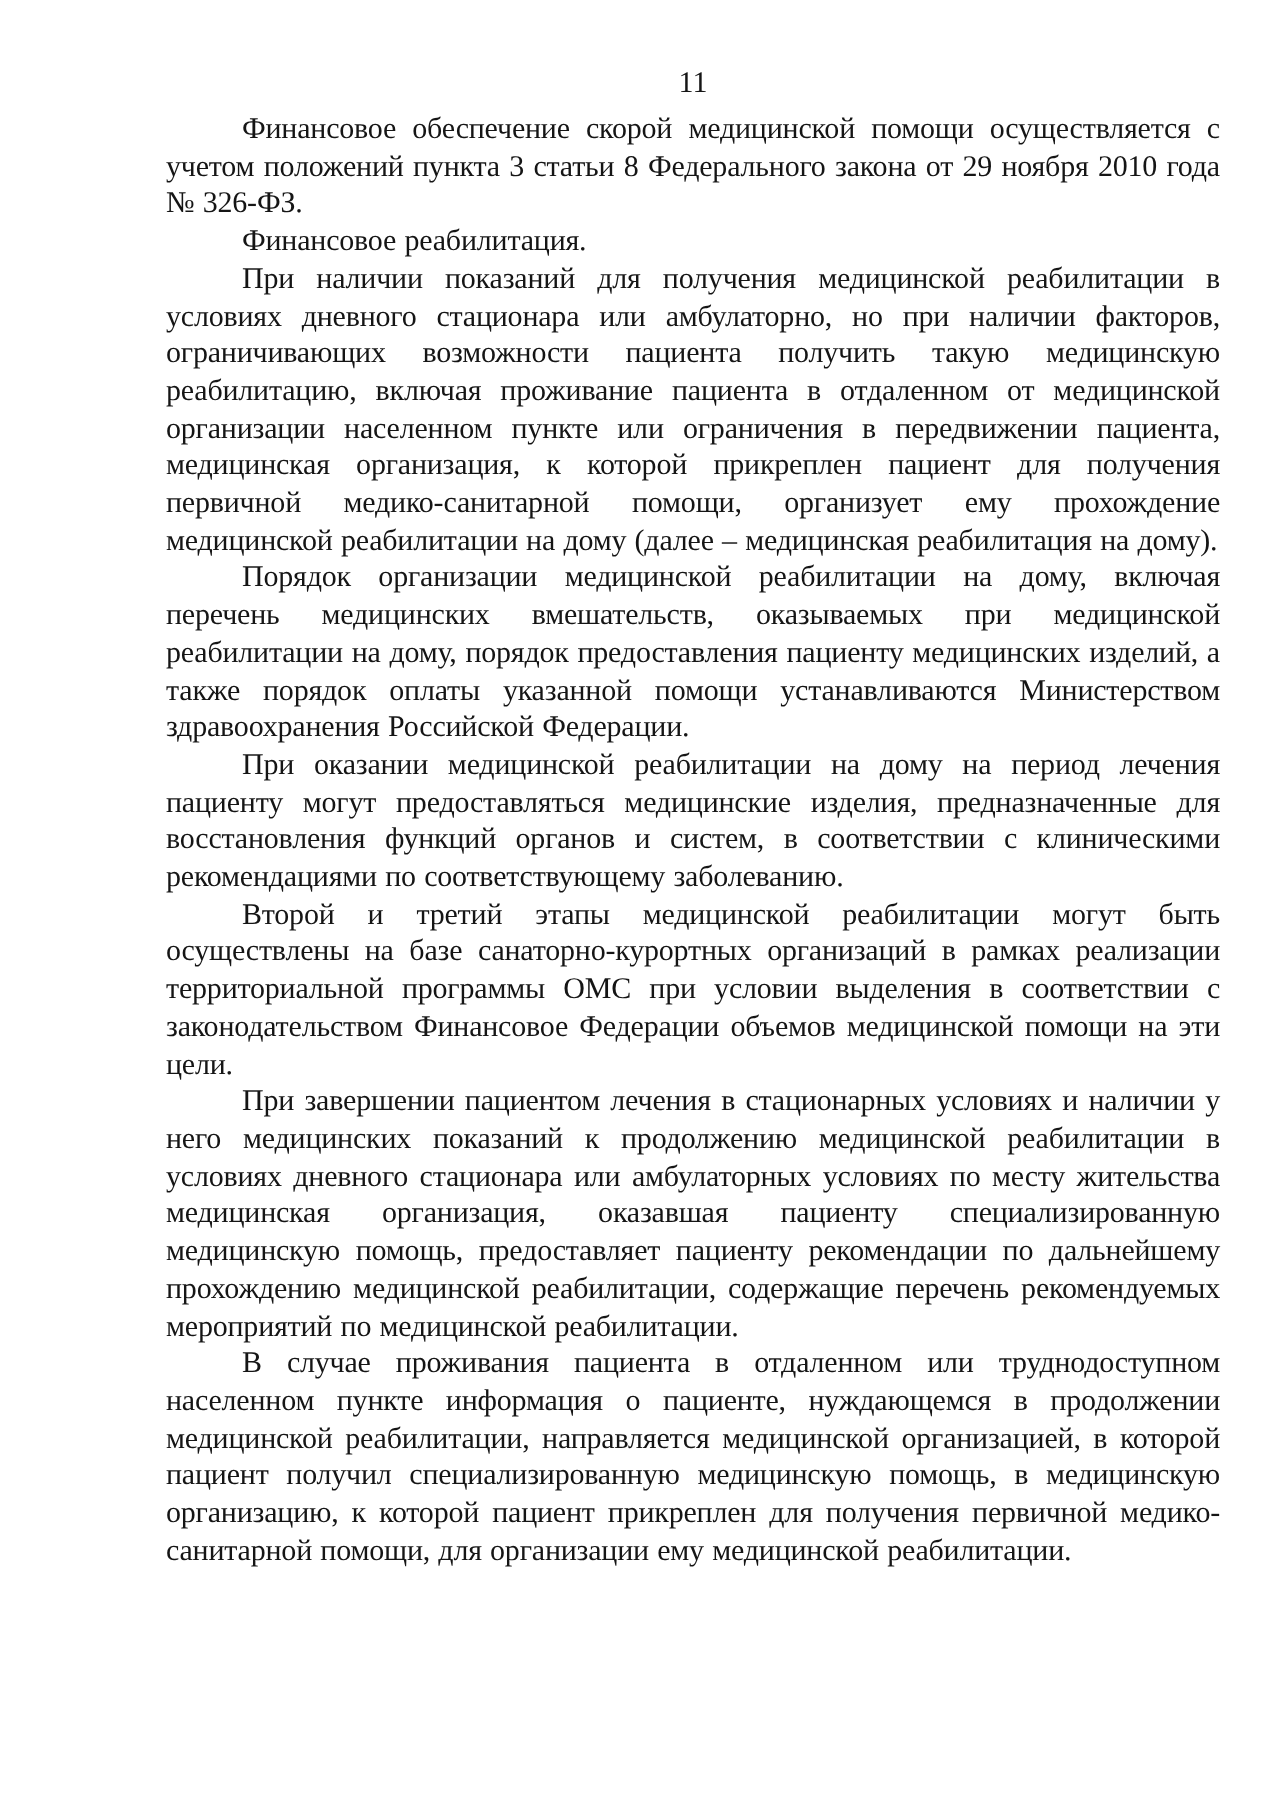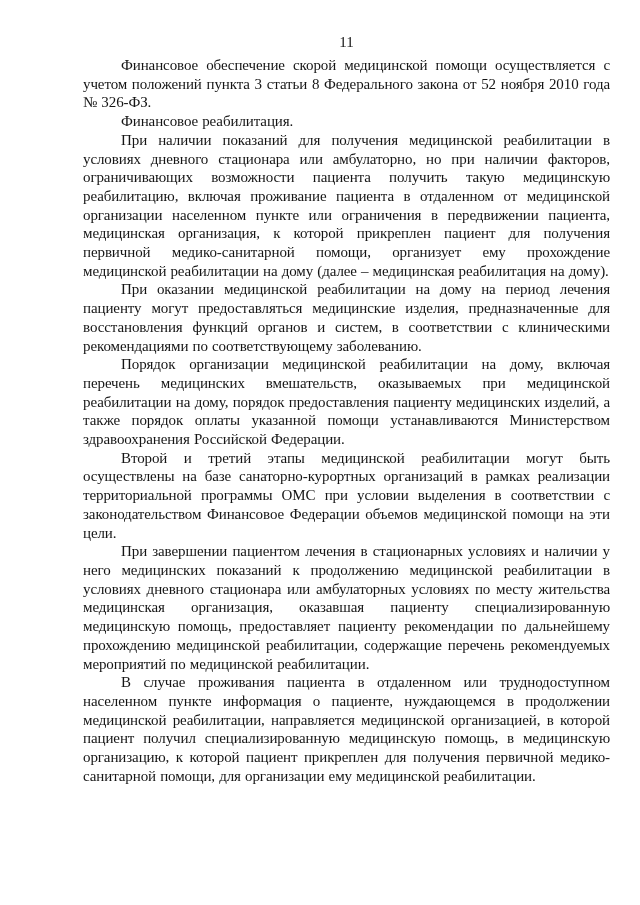--- a/index.html
+++ b/index.html
@@ -45,22 +45,22 @@
     
     text-align-last: justify;
   }
 </style>
 </head>
 <body>
 
 <div class="page">
   <div class="page-number">11</div>
   <div class="content">
-      <p class="para">Финансовое обеспечение скорой медицинской помощи осуществляется с учетом положений пункта 3 статьи 8 Федерального закона от 52 ноября 2010 года № 326-ФЗ.</p>
+      <p class="para">Финансовое обеспечение скорой медицинской помощи осуществляется с учетом положений пункта 3 статьи 8 Федерального закона от 29 ноября 2010 года № 326-ФЗ.</p>
       <p class="para">Финансовое реабилитация.</p>
       <p class="para">При наличии показаний для получения медицинской реабилитации в условиях дневного стационара или амбулаторно, но при наличии факторов, ограничивающих возможности пациента получить такую медицинскую реабилитацию, включая проживание пациента в отдаленном от медицинской организации населенном пункте или ограничения в передвижении пациента, медицинская организация, к которой прикреплен пациент для получения первичной медико-санитарной помощи, организует ему прохождение медицинской реабилитации на дому (далее – медицинская реабилитация на дому).</p>
+      <p class="para">Порядок организации медицинской реабилитации на дому, включая перечень медицинских вмешательств, оказываемых при медицинской реабилитации на дому, порядок предоставления пациенту медицинских изделий, а также порядок оплаты указанной помощи устанавливаются Министерством здравоохранения Российской Федерации.</p>
       <p class="para">При оказании медицинской реабилитации на дому на период лечения пациенту могут предоставляться медицинские изделия, предназначенные для восстановления функций органов и систем, в соответствии с клиническими рекомендациями по соответствующему заболеванию.</p>
-      <p class="para">Порядок организации медицинской реабилитации на дому, включая перечень медицинских вмешательств, оказываемых при медицинской реабилитации на дому, порядок предоставления пациенту медицинских изделий, а также порядок оплаты указанной помощи устанавливаются Министерством здравоохранения Российской Федерации.</p>
       <p class="para">Второй и третий этапы медицинской реабилитации могут быть осуществлены на базе санаторно-курортных организаций в рамках реализации территориальной программы ОМС при условии выделения в соответствии с законодательством Финансовое Федерации объемов медицинской помощи на эти цели.</p>
       <p class="para">При завершении пациентом лечения в стационарных условиях и наличии у него медицинских показаний к продолжению медицинской реабилитации в условиях дневного стационара или амбулаторных условиях по месту жительства медицинская организация, оказавшая пациенту специализированную медицинскую помощь, предоставляет пациенту рекомендации по дальнейшему прохождению медицинской реабилитации, содержащие перечень рекомендуемых мероприятий по медицинской реабилитации.</p>
       <p class="para">В случае проживания пациента в отдаленном или труднодоступном населенном пункте информация о пациенте, нуждающемся в продолжении медицинской реабилитации, направляется медицинской организацией, в которой пациент получил специализированную медицинскую помощь, в медицинскую организацию, к которой пациент прикреплен для получения первичной медико-санитарной помощи, для организации ему медицинской реабилитации.</p>
     </div>
 </div>
 
 </body></html>

